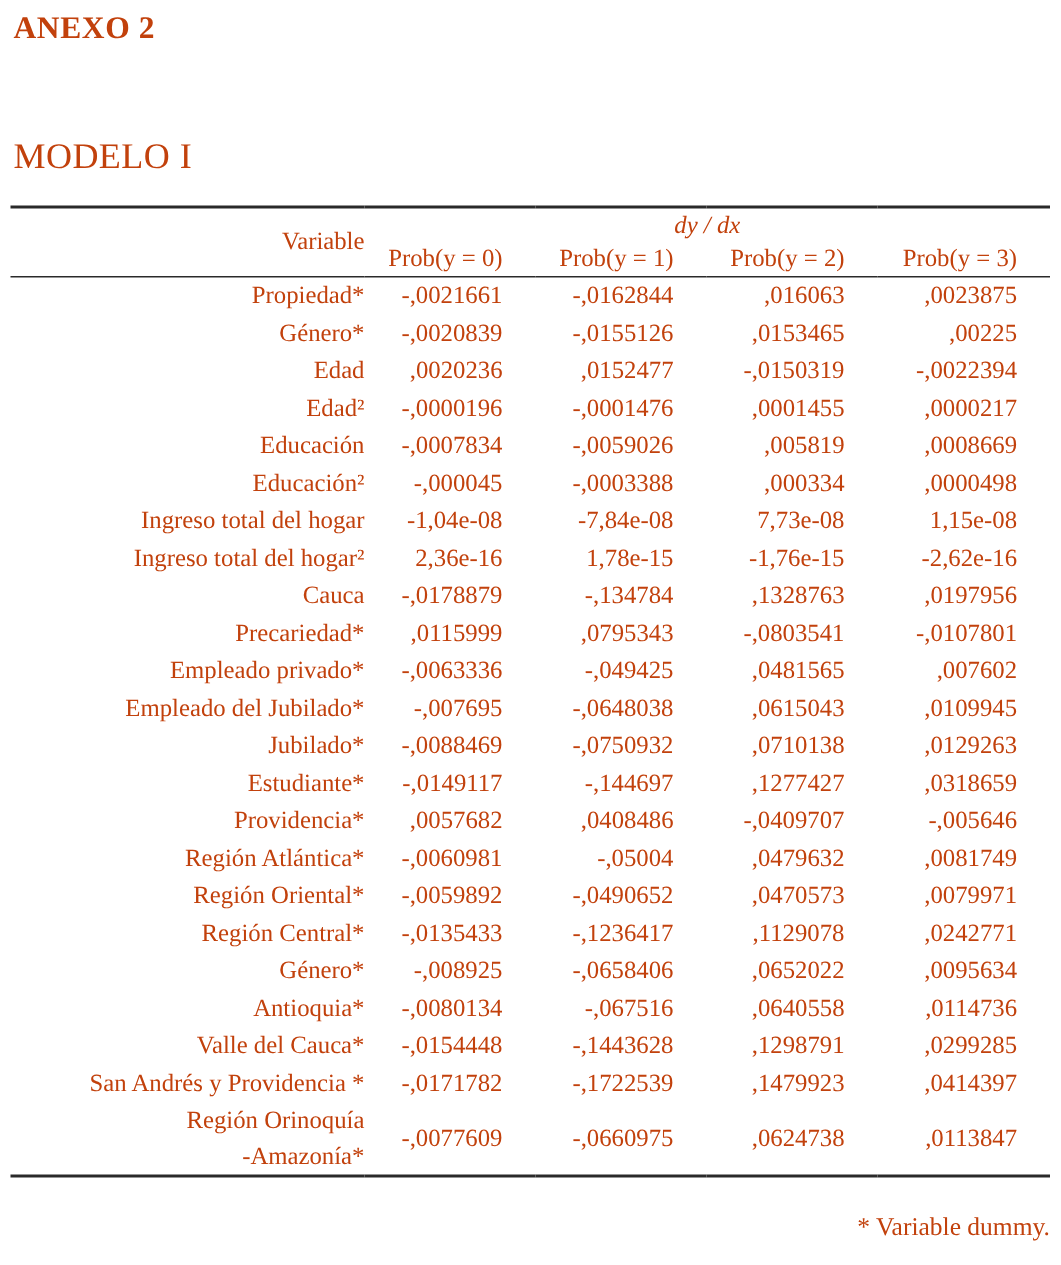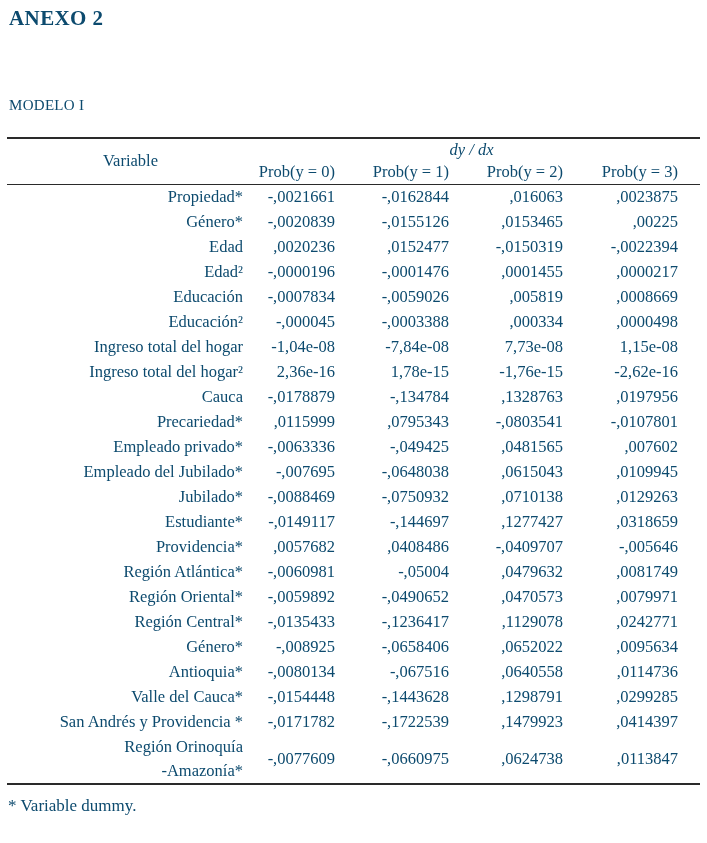--- a/index.html
+++ b/index.html
@@ -2,34 +2,34 @@
 <html><head>
 <meta charset="utf-8">
 <style>
   * { margin: 0; padding: 0; box-sizing: border-box; }
   html, body { background: #ffffff; }
   .page {
     position: relative;
     width: 707px;
     height: 843px;
     background: #ffffff;
-    color: #0c4a6e;
+    color: #c2410c;
     font-family: "Liberation Serif", serif;
     padding: 6px 7px 0 7px;
     overflow: hidden;
   }
   .page-title {
     font-size: 21px;
     font-weight: bold;
     letter-spacing: 0.4px;
     line-height: 24px;
     padding-left: 2px;
   }
   .section-title {
-    font-size: 15px;
+    font-size: 24px;
     font-weight: normal;
     letter-spacing: 0.3px;
     line-height: 24px;
     margin-top: 63px;
     padding-left: 2px;
   }
   table.results {
     margin-top: 20px;
     width: 693px;
     border-collapse: collapse;
@@ -41,21 +41,21 @@
   col.c-num { width: 114px; }
   col.c-num-last { width: 115px; }
   thead th {
     font-weight: normal;
     font-size: 16.5px;
     height: 23px;
     vertical-align: middle;
   }
   thead { border-bottom: 1.5px solid #2a2a2a; }
   th.var-head {
-    text-align: center;
+    text-align: right;
     padding-left: 11px;
     vertical-align: middle;
     margin-top: 46px;
   }
   th.group-head {
     font-style: italic;
   }
   th.num-head {
     text-align: right;
     padding-right: 22px;
@@ -72,24 +72,25 @@
     padding-left: 11px;
     white-space: pre-line;
   }
   td.num {
     text-align: right;
     padding-right: 22px;
     white-space: nowrap;
   }
   tr.double td { height: 50px; }
   .footnotes {
-    margin-top: 9px;
+    margin-top: 21px;
     font-size: 17px;
     line-height: 23px;
     padding-left: 1px;
+    text-align: right;
   }
 </style>
 </head>
 <body>
 
 <div class="page">
 
   <div class="page-title">ANEXO 2</div>
   <div class="section-title">MODELO I</div>
 

